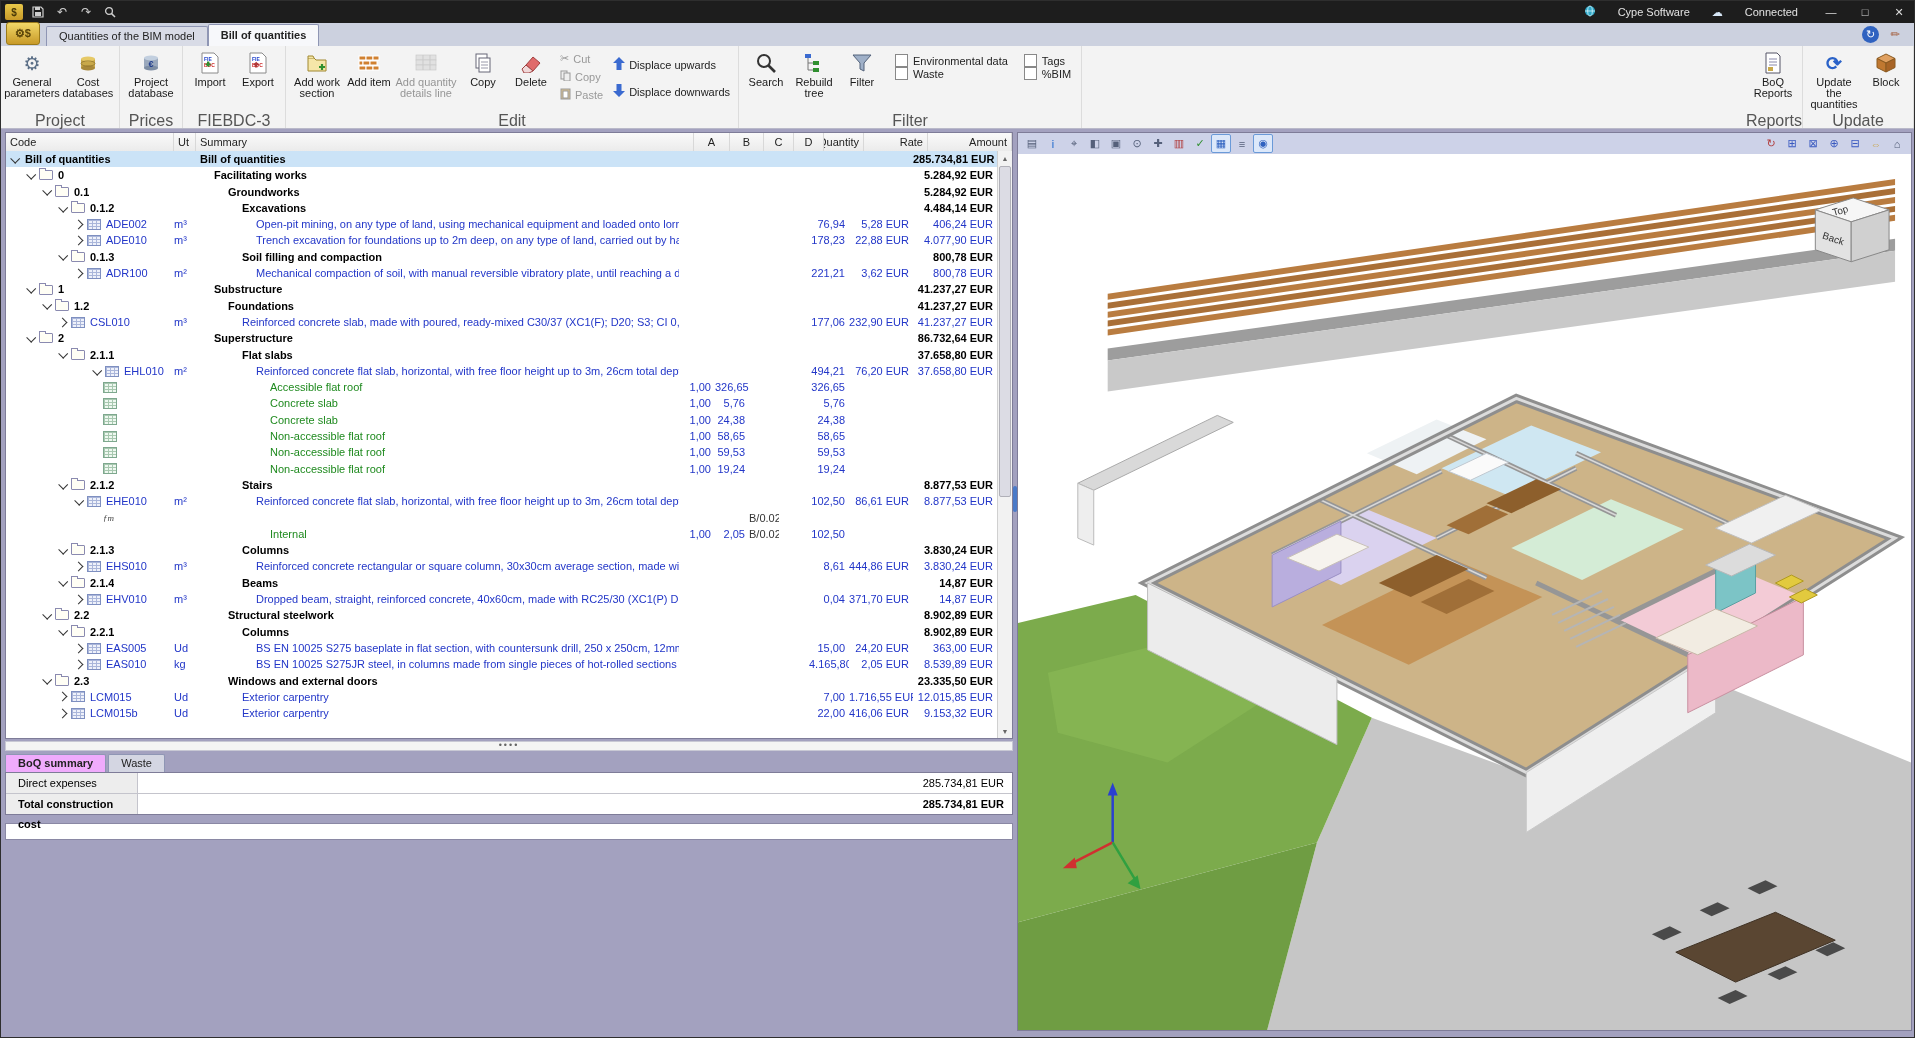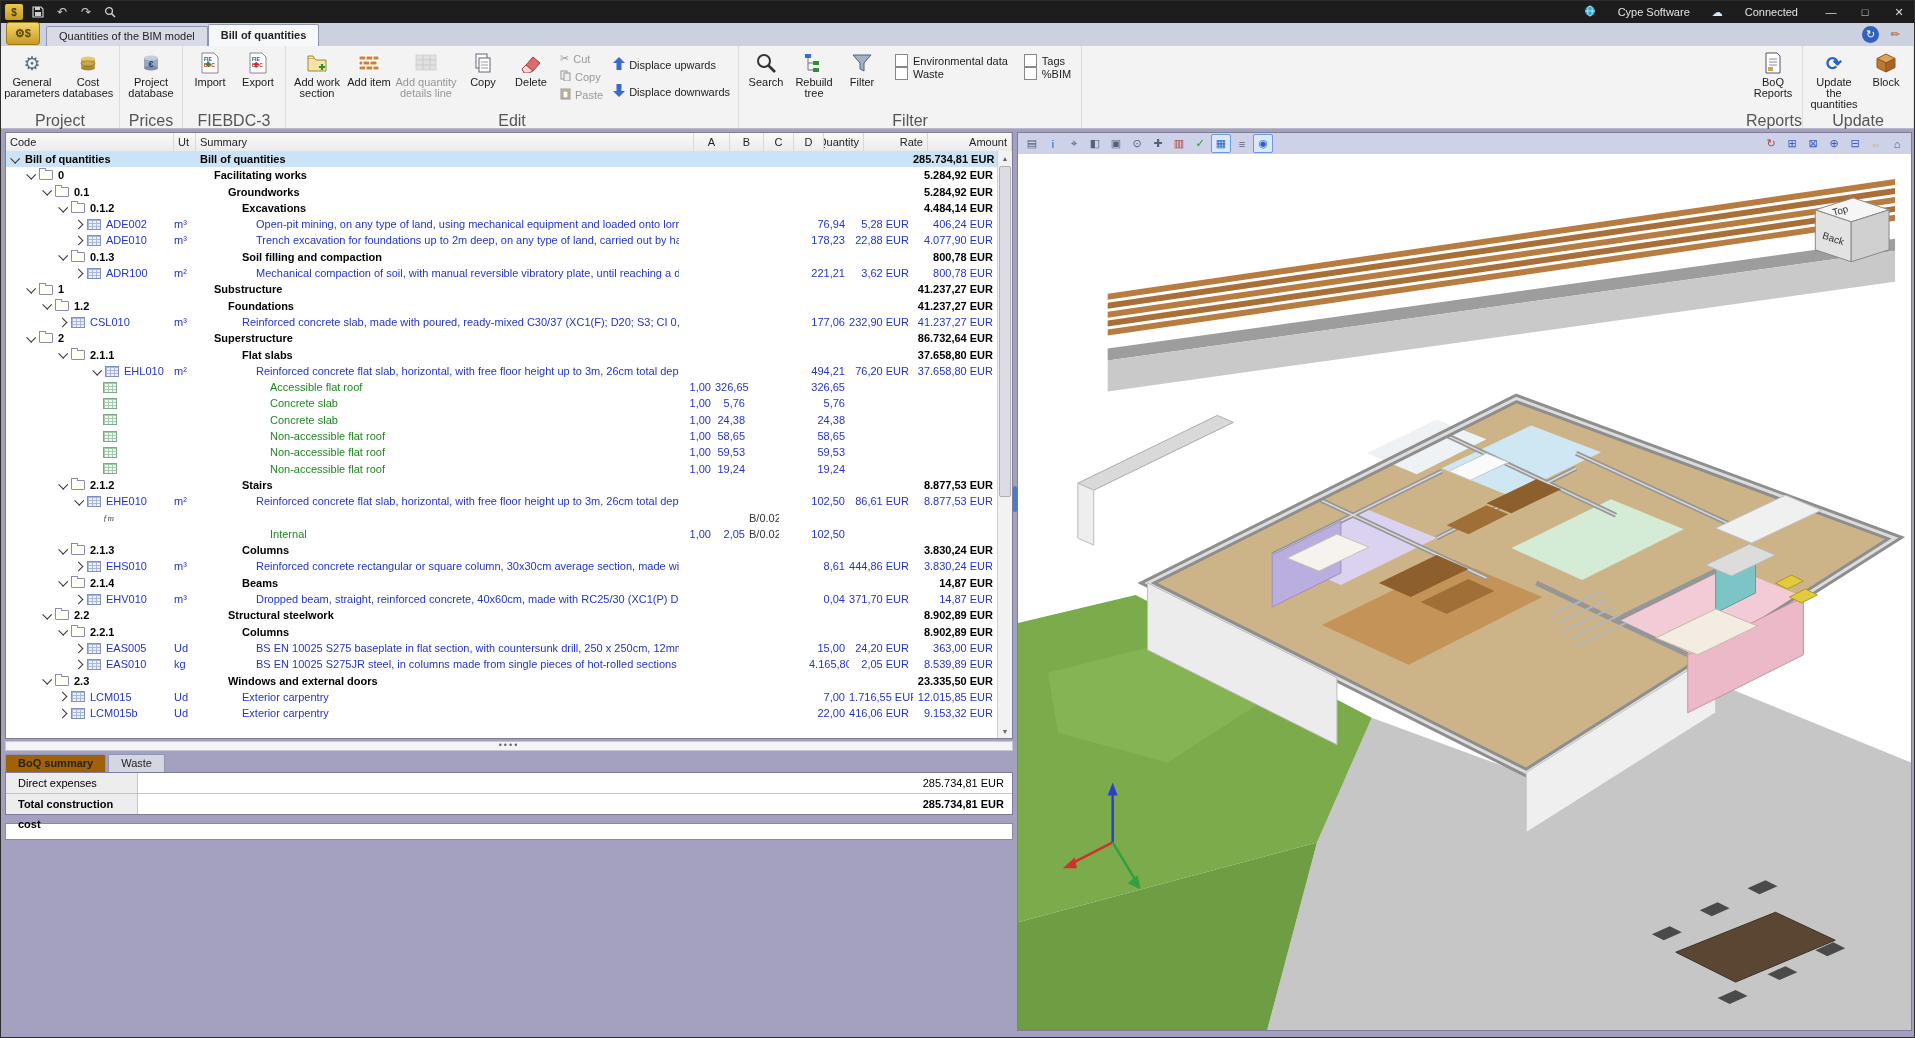--- a/index.html
+++ b/index.html
@@ -87,21 +87,21 @@
 
   .vscroll{position:absolute;top:18px;right:0;bottom:0;width:15px;background:#f2f2f2;border-left:1px solid #d0d0d0;box-sizing:border-box;}
   .varrow{height:14px;display:flex;align-items:center;justify-content:center;font-size:7px;color:#666;}
   .varrow.dn{position:absolute;bottom:0;left:0;right:0;}
   .vthumb{position:absolute;top:15px;left:1px;right:1px;height:56%;background:#dcdce4;border:1px solid #b0b0b8;border-radius:2px;}
 
   .hsplit{margin-top:2px;height:8px;background:#f4f4f4;border:1px solid #c8c8d4;text-align:center;line-height:6px;font-size:9px;color:#666;letter-spacing:2px;}
 
   .btabs{display:flex;align-items:flex-end;height:19px;margin-top:2px;}
   .btab{height:17px;line-height:17px;padding:0 12px;font-size:11px;border:1px solid #8f96b4;border-bottom:none;background:#d4d6e2;color:#222;margin-right:2px;border-radius:2px 2px 0 0;}
-  .btab.active{background:#a16207;font-weight:bold;}
+  .btab.active{background:#f0abfc;font-weight:bold;}
   .sumbox{margin-top:0;background:#fff;border:1px solid #7e7c98;}
   .sumrow{display:flex;height:20px;line-height:20px;font-size:11px;border-bottom:1px solid #c4c4cc;}
   .sumrow:last-child{border-bottom:none;}
   .sumlabel{width:132px;background:#ededed;border-right:1px solid #c4c4cc;padding:0 12px;box-sizing:border-box;}
   .sumval{flex:1;text-align:right;padding:0 8px;}
   .sumrow.bold{font-weight:bold;}
   .statusbar{margin-top:8px;height:15px;background:#fff;border:1px solid #8a88a4;}
 
   .vsplitter{position:absolute;top:131px;left:1012px;width:4px;bottom:4px;}
   .vsthumb{position:absolute;top:354px;left:0;width:4px;height:26px;background:#4a7ac8;border-radius:2px;}

